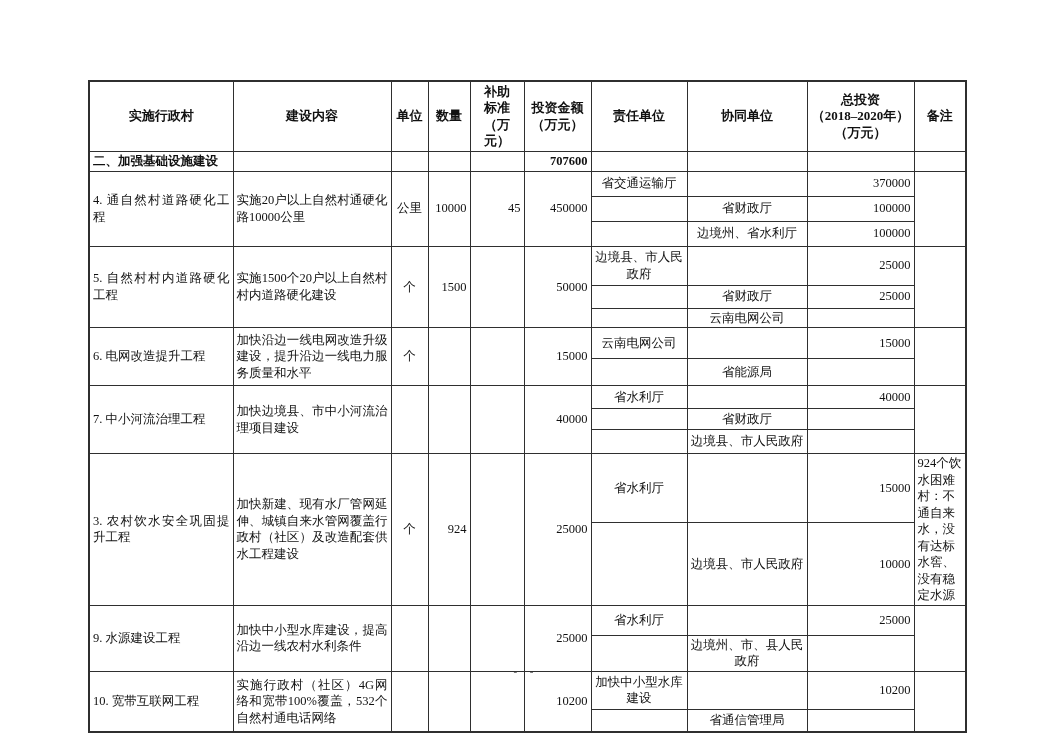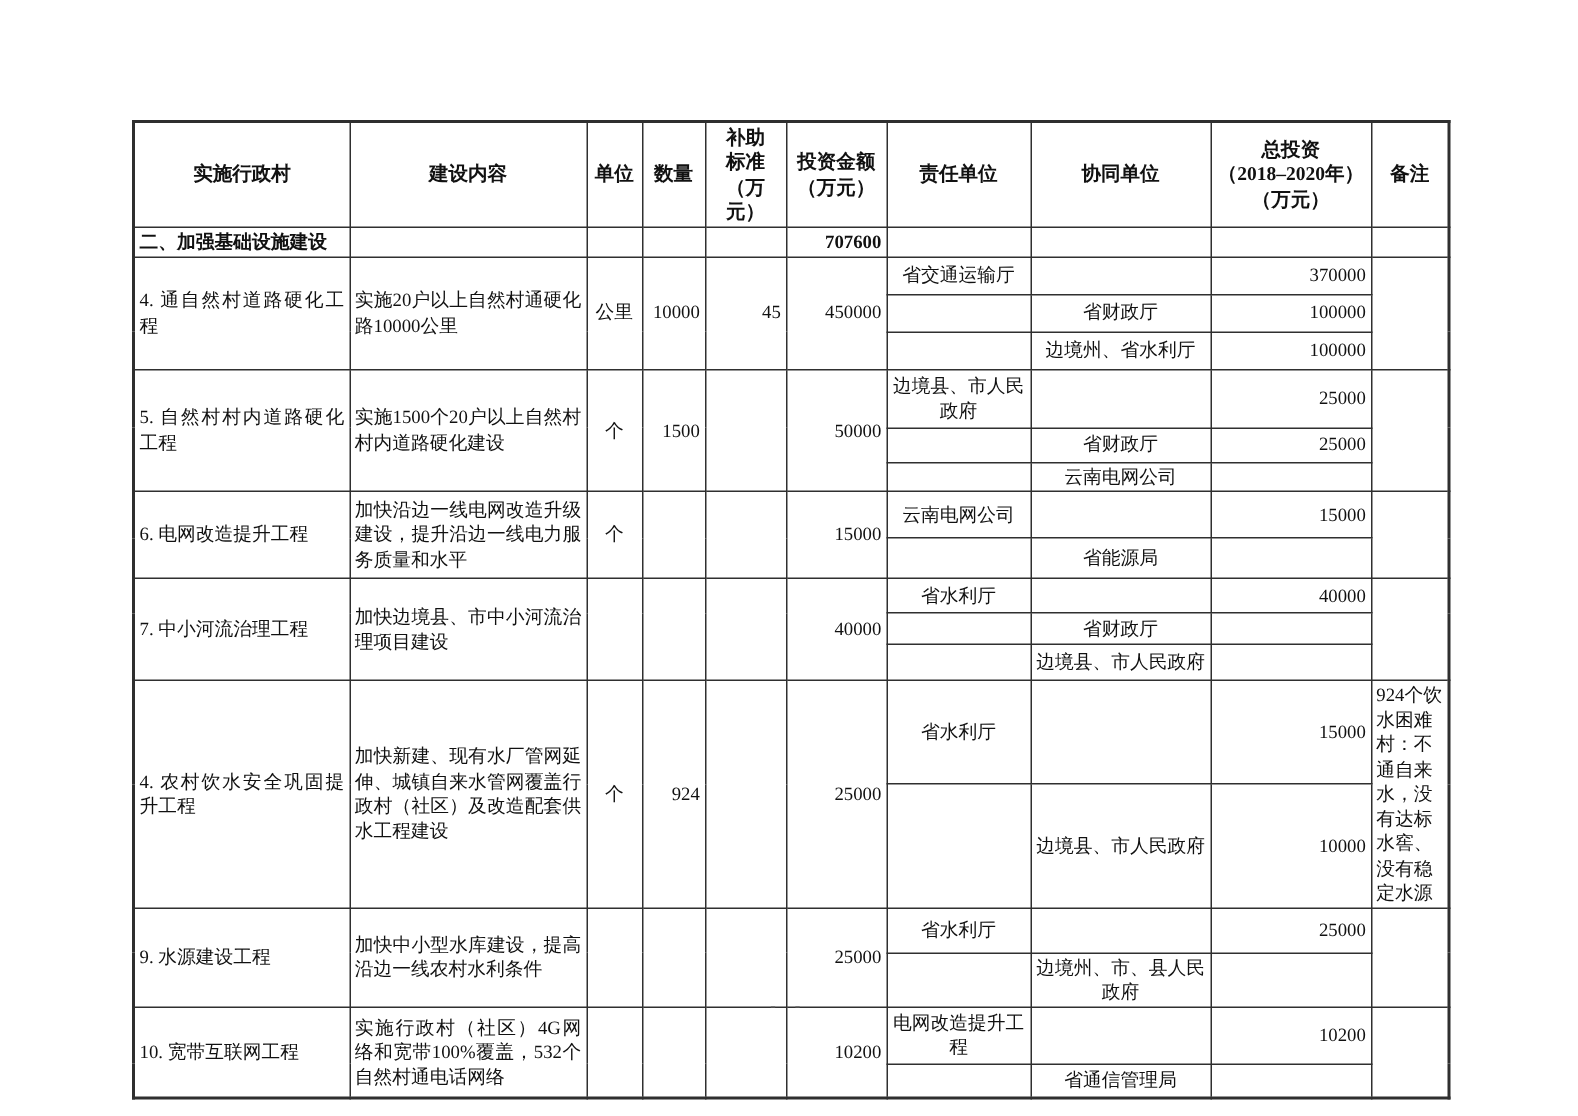--- a/index.html
+++ b/index.html
@@ -202,21 +202,21 @@
         <td class="c"></td>
         <td class="c">省财政厅</td>
         <td class="num"></td>
       </tr>
       <tr style="height: 24px;">
         <td class="c"></td>
         <td class="c">边境县、市人民政府</td>
         <td class="num"></td>
       </tr>
       <tr style="height: 49px;">
-        <td class="name" rowspan="2">4. 农村饮水安全巩固提升工程</td>
+        <td class="name" rowspan="2">3. 农村饮水安全巩固提升工程</td>
         <td class="content" rowspan="2">加快新建、现有水厂管网延伸、城镇自来水管网覆盖行政村（社区）及改造配套供水工程建设</td>
         <td class="c" rowspan="2">个</td>
         <td class="num" rowspan="2">924</td>
         <td class="num" rowspan="2"></td>
         <td class="num" rowspan="2">25000</td>
         <td class="c">省水利厅</td>
         <td class="c"></td>
         <td class="num">15000</td>
         <td class="remark" rowspan="2">924个饮水困难村：不通自来水，没有达标水窖、没有稳定水源</td>
       </tr>
@@ -242,21 +242,21 @@
         <td class="c">边境州、市、县人民政府</td>
         <td class="num"></td>
       </tr>
       <tr style="height: 38px;">
         <td class="name" rowspan="2">10. 宽带互联网工程</td>
         <td class="content" rowspan="2">实施行政村（社区）4G网络和宽带100%覆盖，532个自然村通电话网络</td>
         <td class="c" rowspan="2"></td>
         <td class="num" rowspan="2"></td>
         <td class="num" rowspan="2"></td>
         <td class="num" rowspan="2">10200</td>
-        <td class="c">电网改造提升工程</td>
+        <td class="c">加快中小型水库建设</td>
         <td class="c"></td>
         <td class="num">10200</td>
         <td class="remark" rowspan="2"></td>
       </tr>
       <tr style="height: 23px;">
         <td class="c"></td>
         <td class="c">省通信管理局</td>
         <td class="num"></td>
       </tr>
     </tbody>

